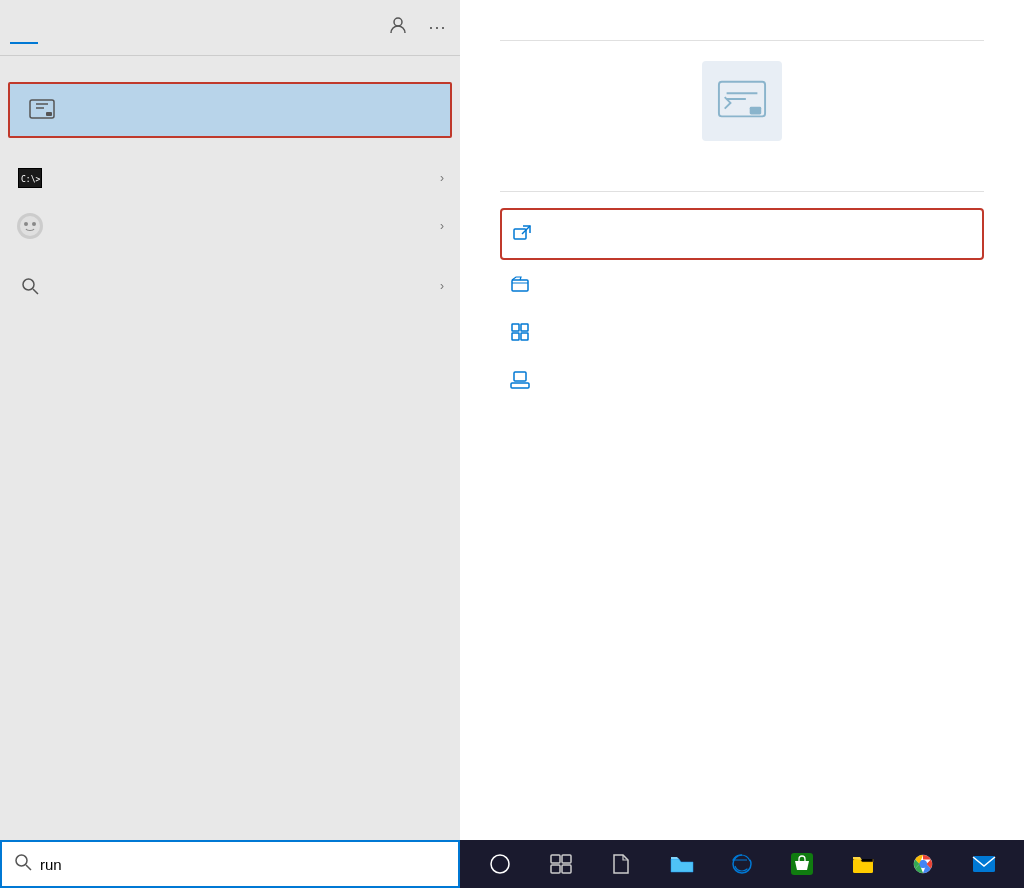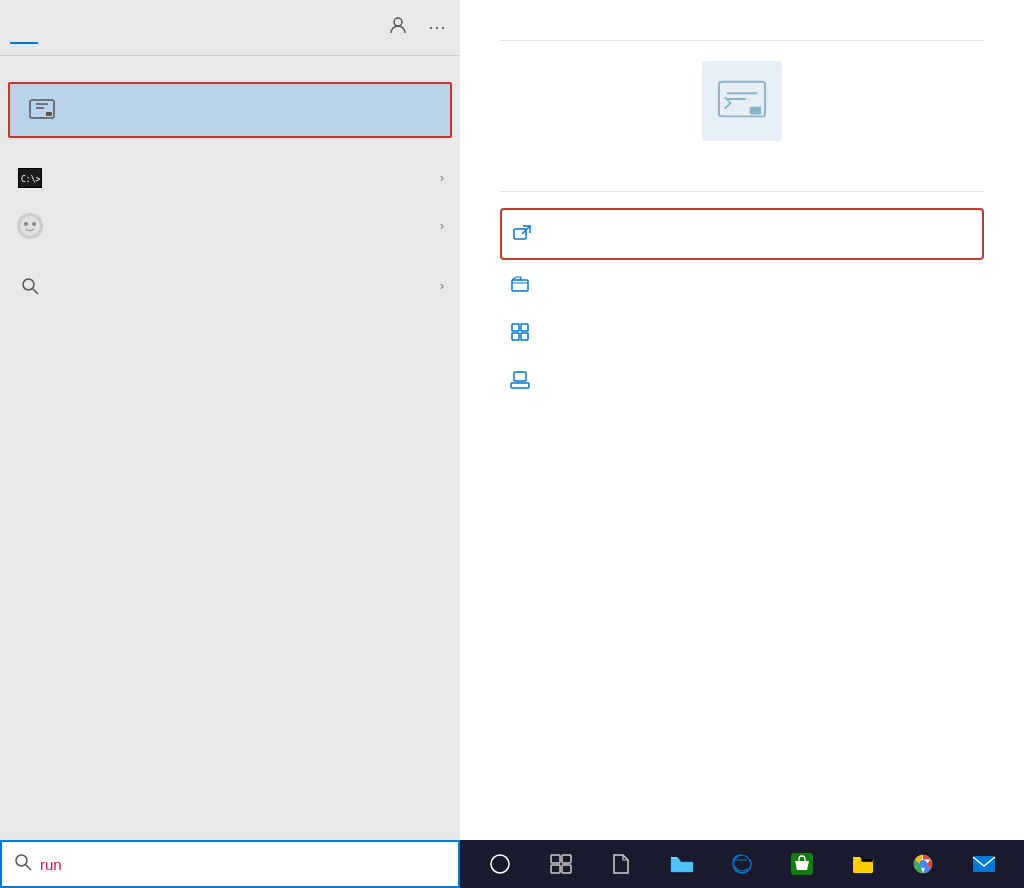--- a/index.html
+++ b/index.html
@@ -252,21 +252,21 @@
       padding: 0 12px;
       gap: 8px;
       border: 2px solid #0078d4;
     }
     .search-box-icon {
       font-size: 16px;
       color: #555;
     }
     .search-box-input {
       font-size: 15px;
-      color: #be185d;
+      color: #000000;
       flex: 1;
       border: none;
       outline: none;
       font-family: inherit;
     }
 
     .taskbar-icons {
       flex: 1;
       display: flex;
       align-items: center;

